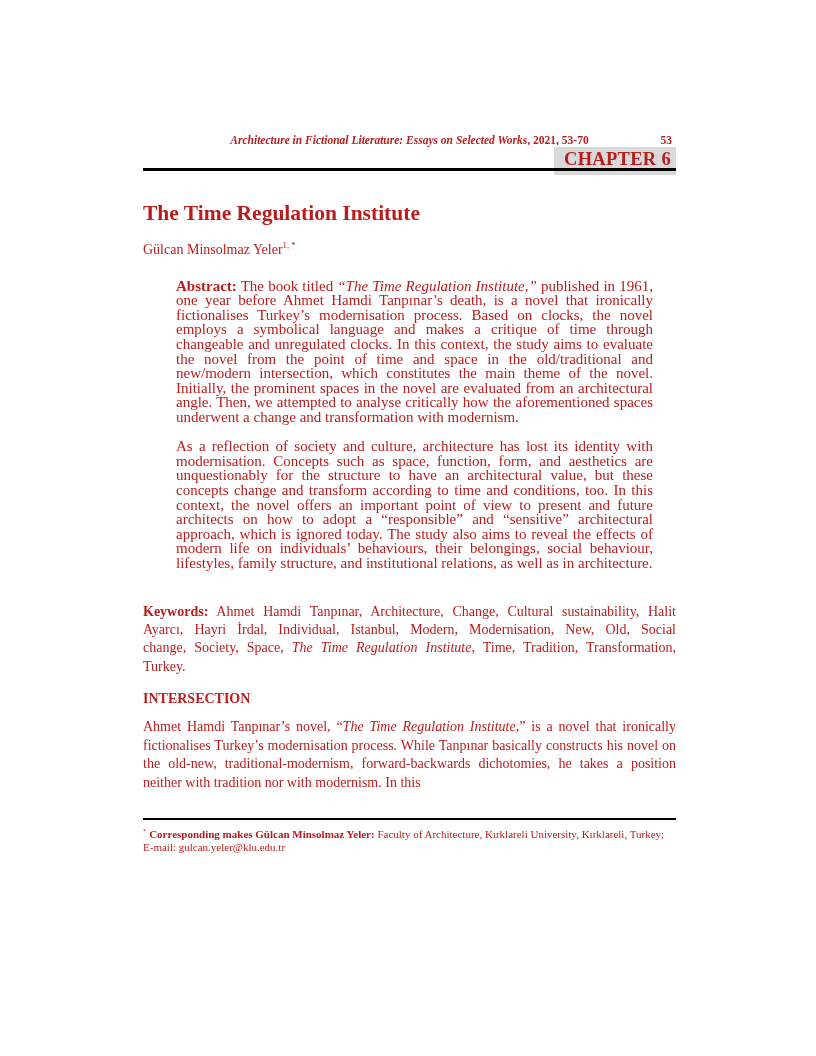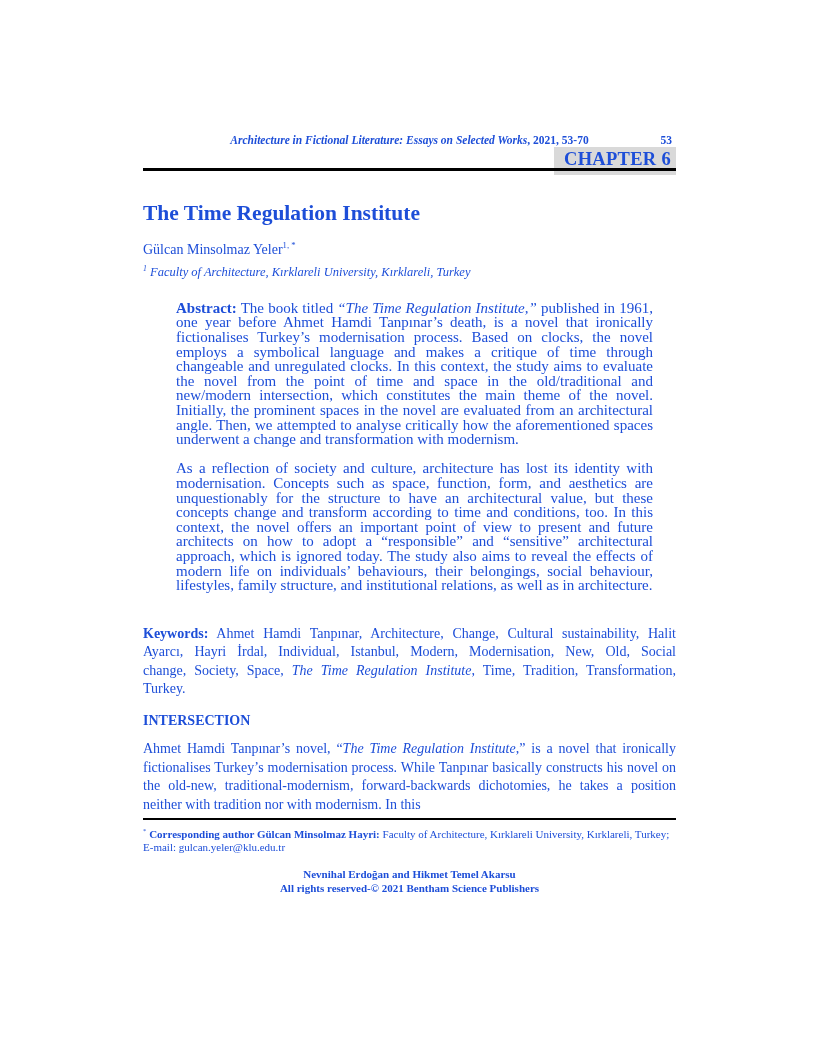--- a/index.html
+++ b/index.html
@@ -2,21 +2,21 @@
 <html><head>
 <meta charset="utf-8">
 <style>
   html, body { margin: 0; padding: 0; background: #888; }
   .page {
     position: relative;
     width: 816px;
     height: 1056px;
     margin: 0 auto;
     background: #ffffff;
-    color: #1d4ed8;
+    color: #b91c1c;
     font-family: "Liberation Serif", serif;
     overflow: hidden;
   }
   .main {
     position: absolute;
     left: 143px;
     top: 0;
     width: 533px;
   }
 
@@ -152,38 +152,33 @@
 
     <div class="chapter-wrap">
       <span class="chapter-label">CHAPTER 6</span>
       <div class="chapter-rule"></div>
     </div>
 
     <h1 class="title">The Time Regulation Institute</h1>
 
     <div class="author"><span>Gülcan Minsolmaz Yeler</span><sup>1, *</sup></div>
 
-    <div class="affiliation"><sup>1</sup><span> Faculty of Architecture, Kırklareli University, Kırklareli, Turkey</span></div>
 
     <div class="abstract">
       <p><b>Abstract:</b><span> The book titled </span><i>“The Time Regulation Institute,”</i><span> published in 1961, one year before Ahmet Hamdi Tanpınar’s death, is a novel that ironically fictionalises Turkey’s modernisation process. Based on clocks, the novel employs a symbolical language and makes a critique of time through changeable and unregulated clocks. In this context, the study aims to evaluate the novel from the point of time and space in the old/traditional and new/modern intersection, which constitutes the main theme of the novel. Initially, the prominent spaces in the novel are evaluated from an architectural angle. Then, we attempted to analyse critically how the aforementioned spaces underwent a change and transformation with modernism.</span></p>
       <p>As a reflection of society and culture, architecture has lost its identity with modernisation. Concepts such as space, function, form, and aesthetics are unquestionably for the structure to have an architectural value, but these concepts change and transform according to time and conditions, too. In this context, the novel offers an important point of view to present and future architects on how to adopt a “responsible” and “sensitive” architectural approach, which is ignored today. The study also aims to reveal the effects of modern life on individuals’ behaviours, their belongings, social behaviour, lifestyles, family structure, and institutional relations, as well as in architecture.</p>
     </div>
 
     <p class="keywords"><b>Keywords:</b><span> Ahmet Hamdi Tanpınar, Architecture, Change, Cultural sustainability, Halit Ayarcı, Hayri İrdal, Individual, Istanbul, Modern, Modernisation, New, Old, Social change, Society, Space, </span><i>The Time Regulation Institute</i><span>, Time, Tradition, Transformation, Turkey.</span></p>
 
     <h2 class="section-heading">
       <span class="sh-line2">INTERSECTION</span>
     </h2>
 
     <p class="body-text"><span>Ahmet Hamdi Tanpınar’s novel, “</span><i>The Time Regulation Institute</i><span>,” is a novel that ironically fictionalises Turkey’s modernisation process. While Tanpınar basically constructs his novel on the old-new, traditional-modernism, forward-backwards dichotomies, he takes a position neither with tradition nor with modernism. In this</span></p>
 
   </div>
 
   <div class="footnote-block">
     <div class="footnote-rule"></div>
-    <p class="footnote"><sup>*</sup><b> Corresponding author Gülcan Minsolmaz Hayri: </b><span>Faculty of Architecture, Kırklareli University, Kırklareli, Turkey; E-mail: gulcan.yeler@klu.edu.tr</span></p>
-    <div class="imprint">
-      <div>Nevnihal Erdoğan and Hikmet Temel Akarsu</div>
-      <div>All rights reserved-© 2021 Bentham Science Publishers</div>
-    </div>
+    <p class="footnote"><sup>*</sup><b> Corresponding makes Gülcan Minsolmaz Yeler: </b><span>Faculty of Architecture, Kırklareli University, Kırklareli, Turkey; E-mail: gulcan.yeler@klu.edu.tr</span></p>
   </div>
 </div>
 
 </body></html>

